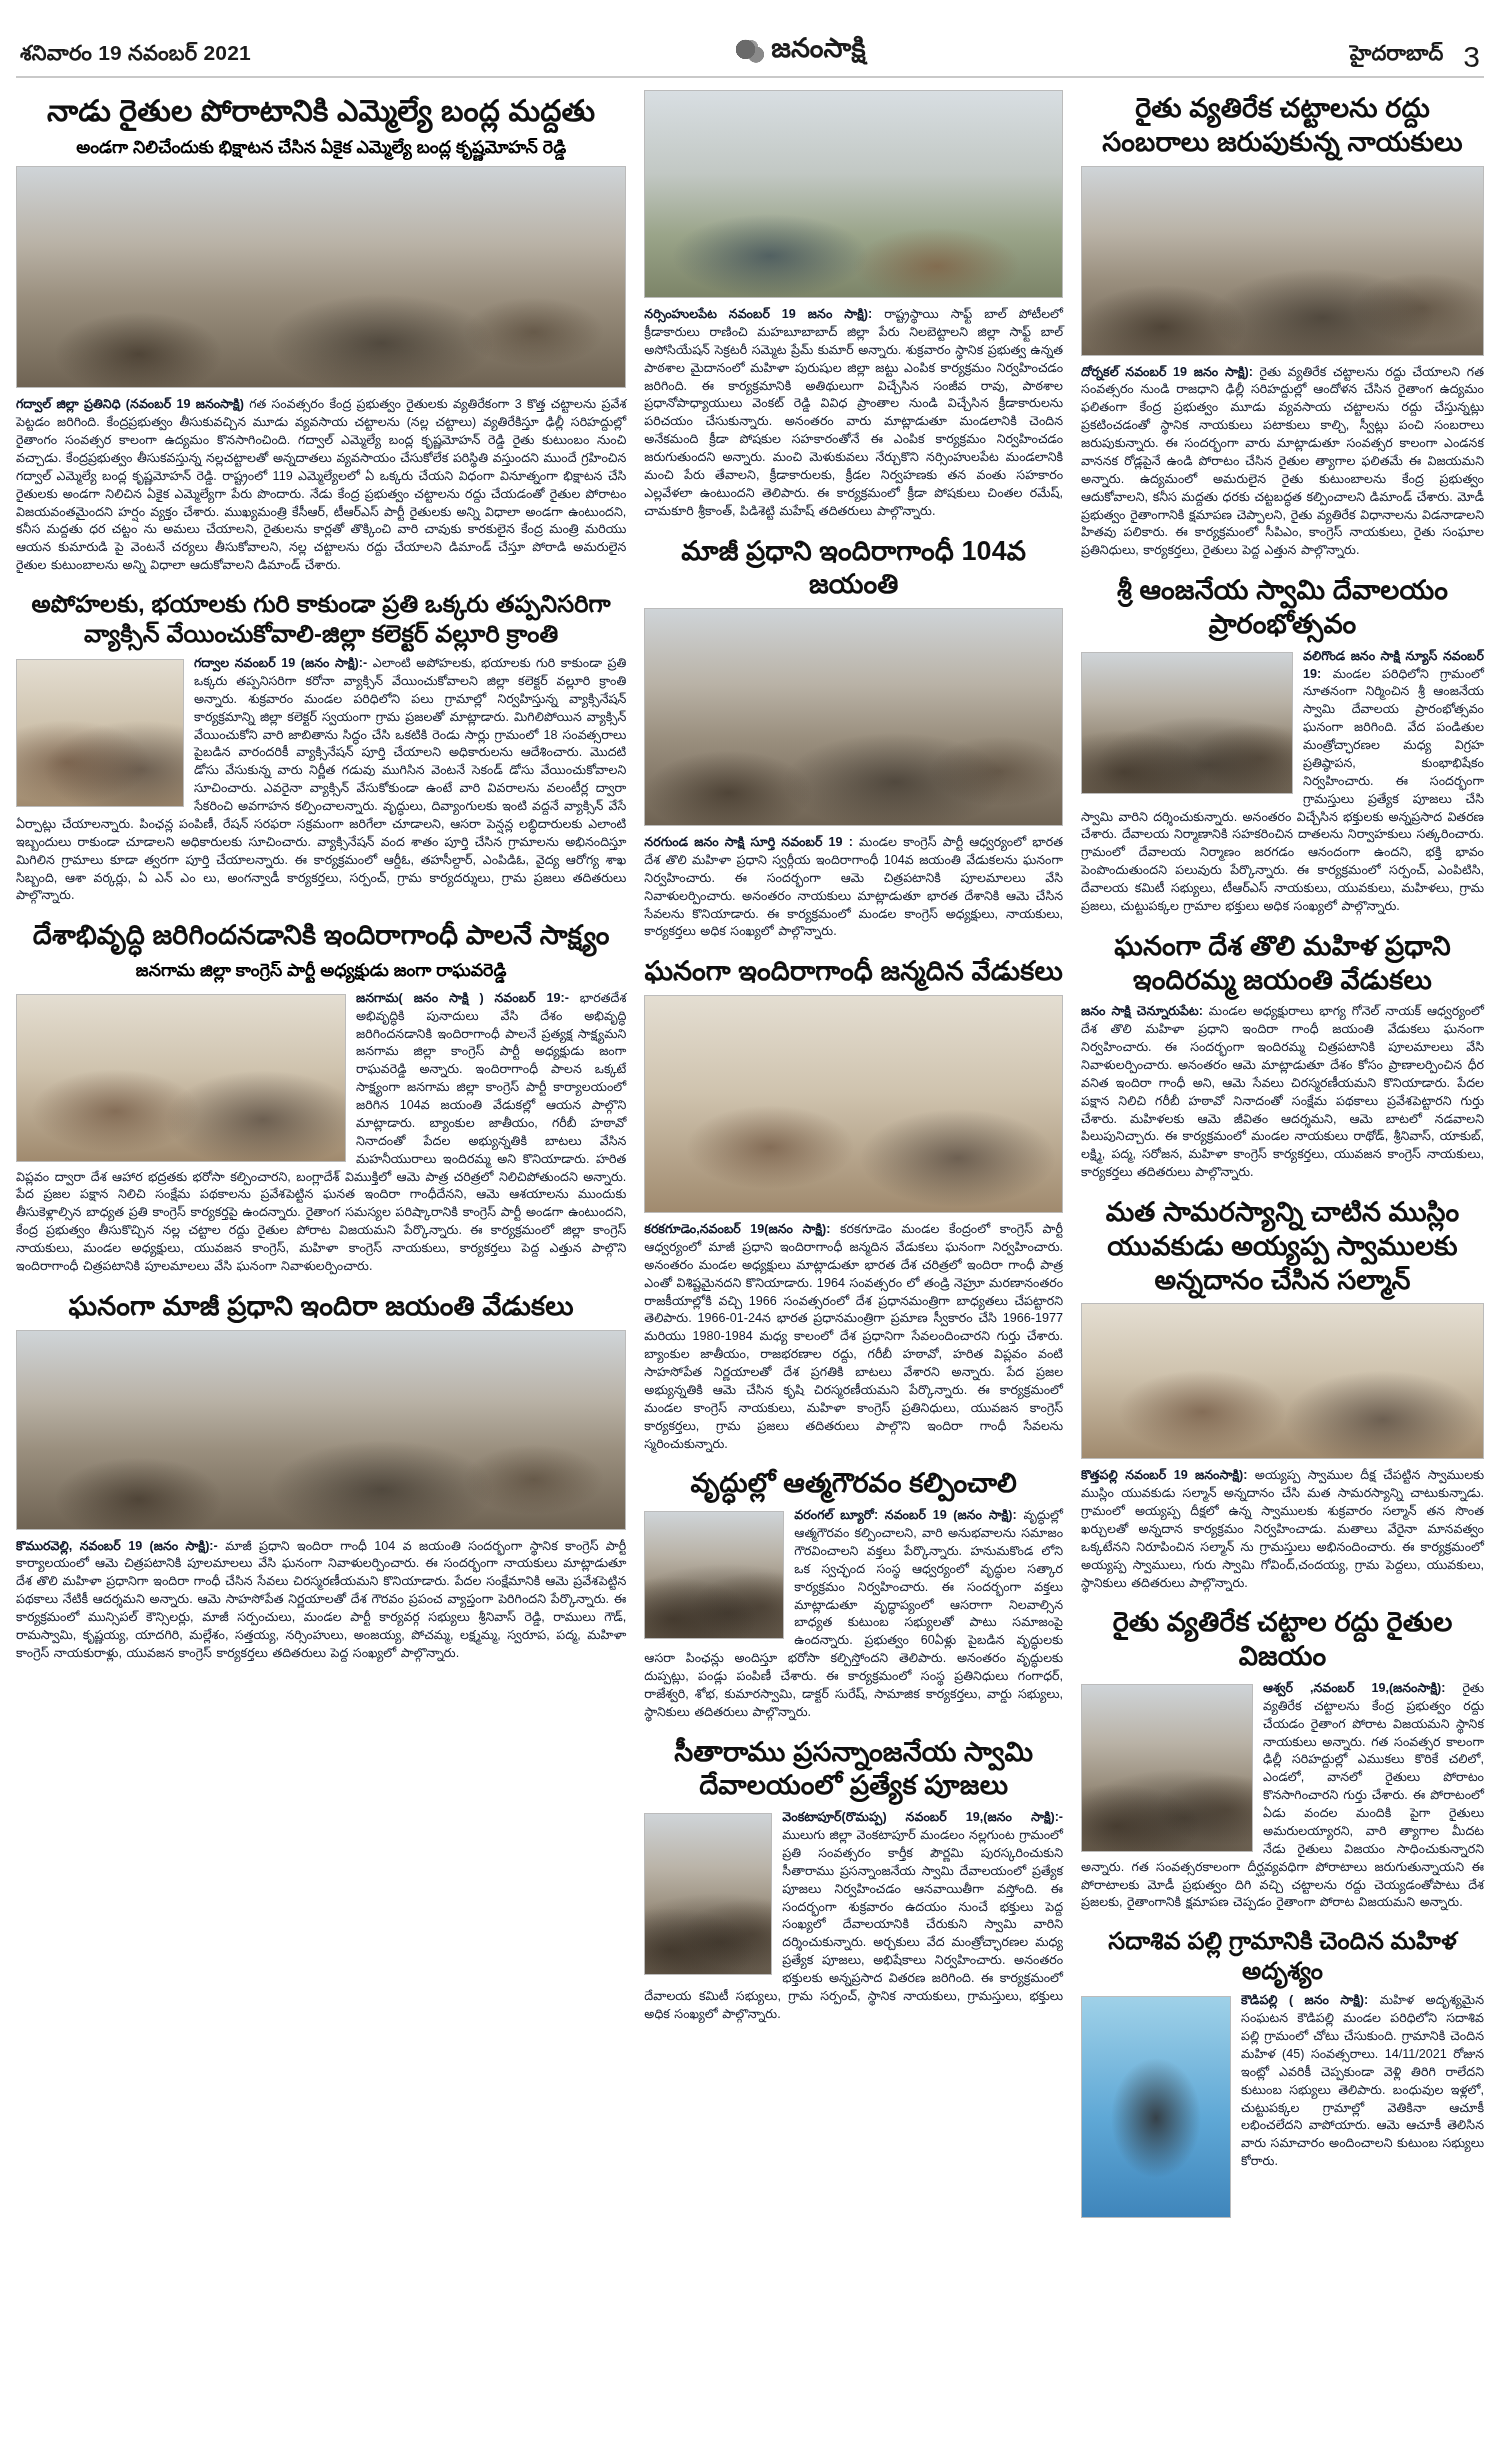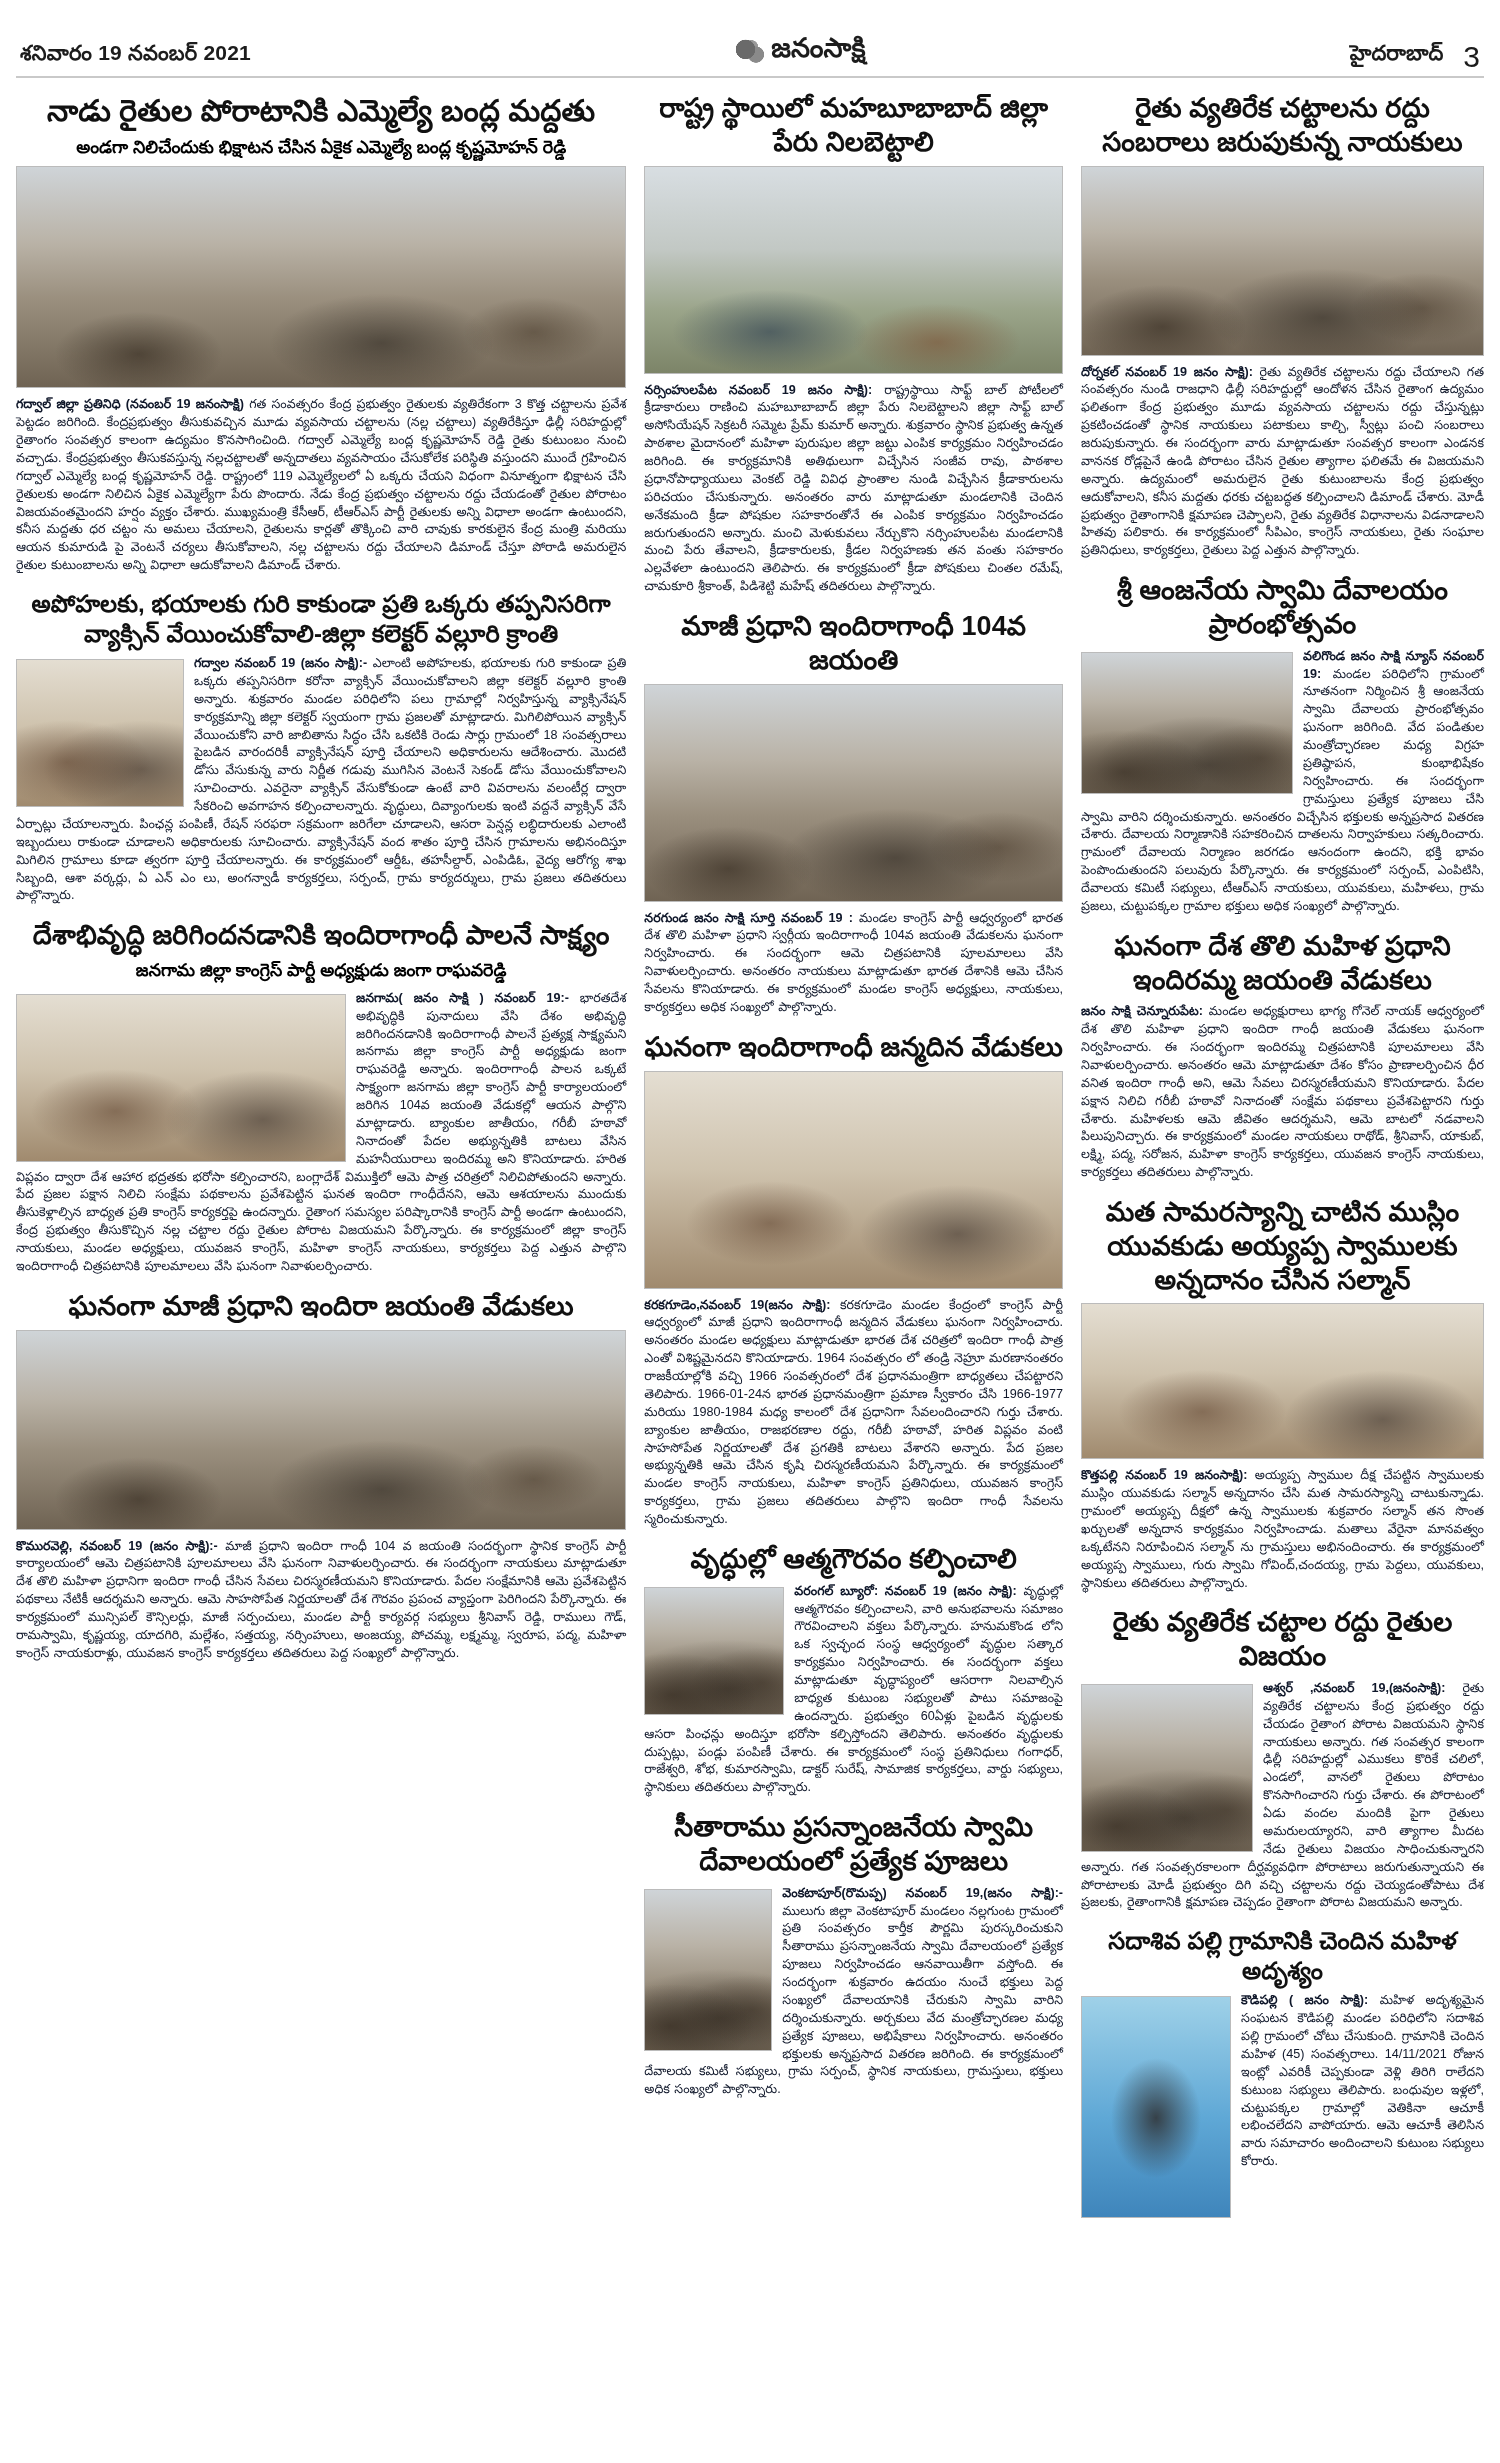--- a/index.html
+++ b/index.html
@@ -133,21 +133,20 @@
         <h2 class="headline">ఘనంగా మాజీ ప్రధాని ఇందిరా జయంతి వేడుకలు</h2>
         <div class="photo" style="height:200px"></div>
         <p class="bodytext"><span class="dateline">కొమురవెల్లి, నవంబర్ 19 (జనం సాక్షి):-</span> <span>మాజీ ప్రధాని ఇందిరా గాంధీ 104 వ జయంతి సందర్భంగా స్థానిక కాంగ్రెస్ పార్టీ కార్యాలయంలో ఆమె చిత్రపటానికి పూలమాలలు వేసి ఘనంగా నివాళులర్పించారు. ఈ సందర్భంగా నాయకులు మాట్లాడుతూ దేశ తొలి మహిళా ప్రధానిగా ఇందిరా గాంధీ చేసిన సేవలు చిరస్మరణీయమని కొనియాడారు. పేదల సంక్షేమానికి ఆమె ప్రవేశపెట్టిన పథకాలు నేటికీ ఆదర్శమని అన్నారు. ఆమె సాహసోపేత నిర్ణయాలతో దేశ గౌరవం ప్రపంచ వ్యాప్తంగా పెరిగిందని పేర్కొన్నారు. ఈ కార్యక్రమంలో మున్సిపల్ కౌన్సిలర్లు, మాజీ సర్పంచులు, మండల పార్టీ కార్యవర్గ సభ్యులు శ్రీనివాస్ రెడ్డి, రాములు గౌడ్, రామస్వామి, కృష్ణయ్య, యాదగిరి, మల్లేశం, సత్తయ్య, నర్సింహులు, అంజయ్య, పోచమ్మ, లక్ష్మమ్మ, స్వరూప, పద్మ, మహిళా కాంగ్రెస్ నాయకురాళ్లు, యువజన కాంగ్రెస్ కార్యకర్తలు తదితరులు పెద్ద సంఖ్యలో పాల్గొన్నారు.</span></p>
       </article>
 
     </section>
 
     <section class="col-mid">
 
       <article>
-        <h2 class="headline">రాష్ట్ర స్థాయిలో మహబూబాబాద్ జిల్లా పేరు నిలబెట్టాలి</h2>
         <div class="photo sports" style="height:208px"></div>
         <p class="bodytext"><span class="dateline">నర్సింహులపేట నవంబర్ 19 జనం సాక్షి):</span> <span>రాష్ట్రస్థాయి సాఫ్ట్ బాల్ పోటీలలో క్రీడాకారులు రాణించి మహబూబాబాద్ జిల్లా పేరు నిలబెట్టాలని జిల్లా సాఫ్ట్ బాల్ అసోసియేషన్ సెక్రటరీ సమ్మెట ప్రేమ్ కుమార్ అన్నారు. శుక్రవారం స్థానిక ప్రభుత్వ ఉన్నత పాఠశాల మైదానంలో మహిళా పురుషుల జిల్లా జట్టు ఎంపిక కార్యక్రమం నిర్వహించడం జరిగింది. ఈ కార్యక్రమానికి అతిథులుగా విచ్చేసిన సంజీవ రావు, పాఠశాల ప్రధానోపాధ్యాయులు వెంకట్ రెడ్డి వివిధ ప్రాంతాల నుండి విచ్చేసిన క్రీడాకారులను పరిచయం చేసుకున్నారు. అనంతరం వారు మాట్లాడుతూ మండలానికి చెందిన అనేకమంది క్రీడా పోషకుల సహకారంతోనే ఈ ఎంపిక కార్యక్రమం నిర్వహించడం జరుగుతుందని అన్నారు. మంచి మెళుకువలు నేర్చుకొని నర్సింహులపేట మండలానికి మంచి పేరు తేవాలని, క్రీడాకారులకు, క్రీడల నిర్వహణకు తన వంతు సహకారం ఎల్లవేళలా ఉంటుందని తెలిపారు. ఈ కార్యక్రమంలో క్రీడా పోషకులు చింతల రమేష్, చామకూరి శ్రీకాంత్, పిడిశెట్టి మహేష్ తదితరులు పాల్గొన్నారు.</span></p>
       </article>
 
       <article>
         <h2 class="headline">మాజీ ప్రధాని ఇందిరాగాంధీ 104వ జయంతి</h2>
         <div class="photo" style="height:218px"></div>
         <p class="bodytext"><span class="dateline">నరగుండ జనం సాక్షి సూర్తి నవంబర్ 19 :</span> <span>మండల కాంగ్రెస్ పార్టీ ఆధ్వర్యంలో భారత దేశ తొలి మహిళా ప్రధాని స్వర్గీయ ఇందిరాగాంధీ 104వ జయంతి వేడుకలను ఘనంగా నిర్వహించారు. ఈ సందర్భంగా ఆమె చిత్రపటానికి పూలమాలలు వేసి నివాళులర్పించారు. అనంతరం నాయకులు మాట్లాడుతూ భారత దేశానికి ఆమె చేసిన సేవలను కొనియాడారు. ఈ కార్యక్రమంలో మండల కాంగ్రెస్ అధ్యక్షులు, నాయకులు, కార్యకర్తలు అధిక సంఖ్యలో పాల్గొన్నారు.</span></p>
       </article>
 

